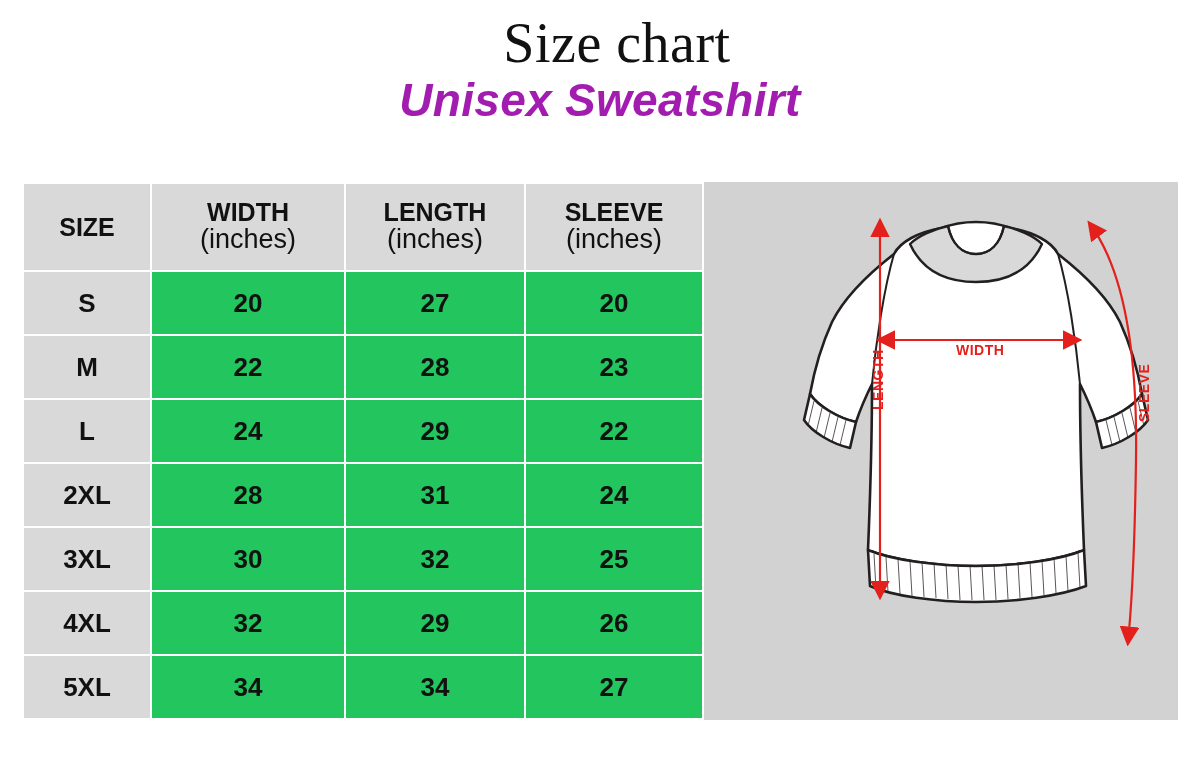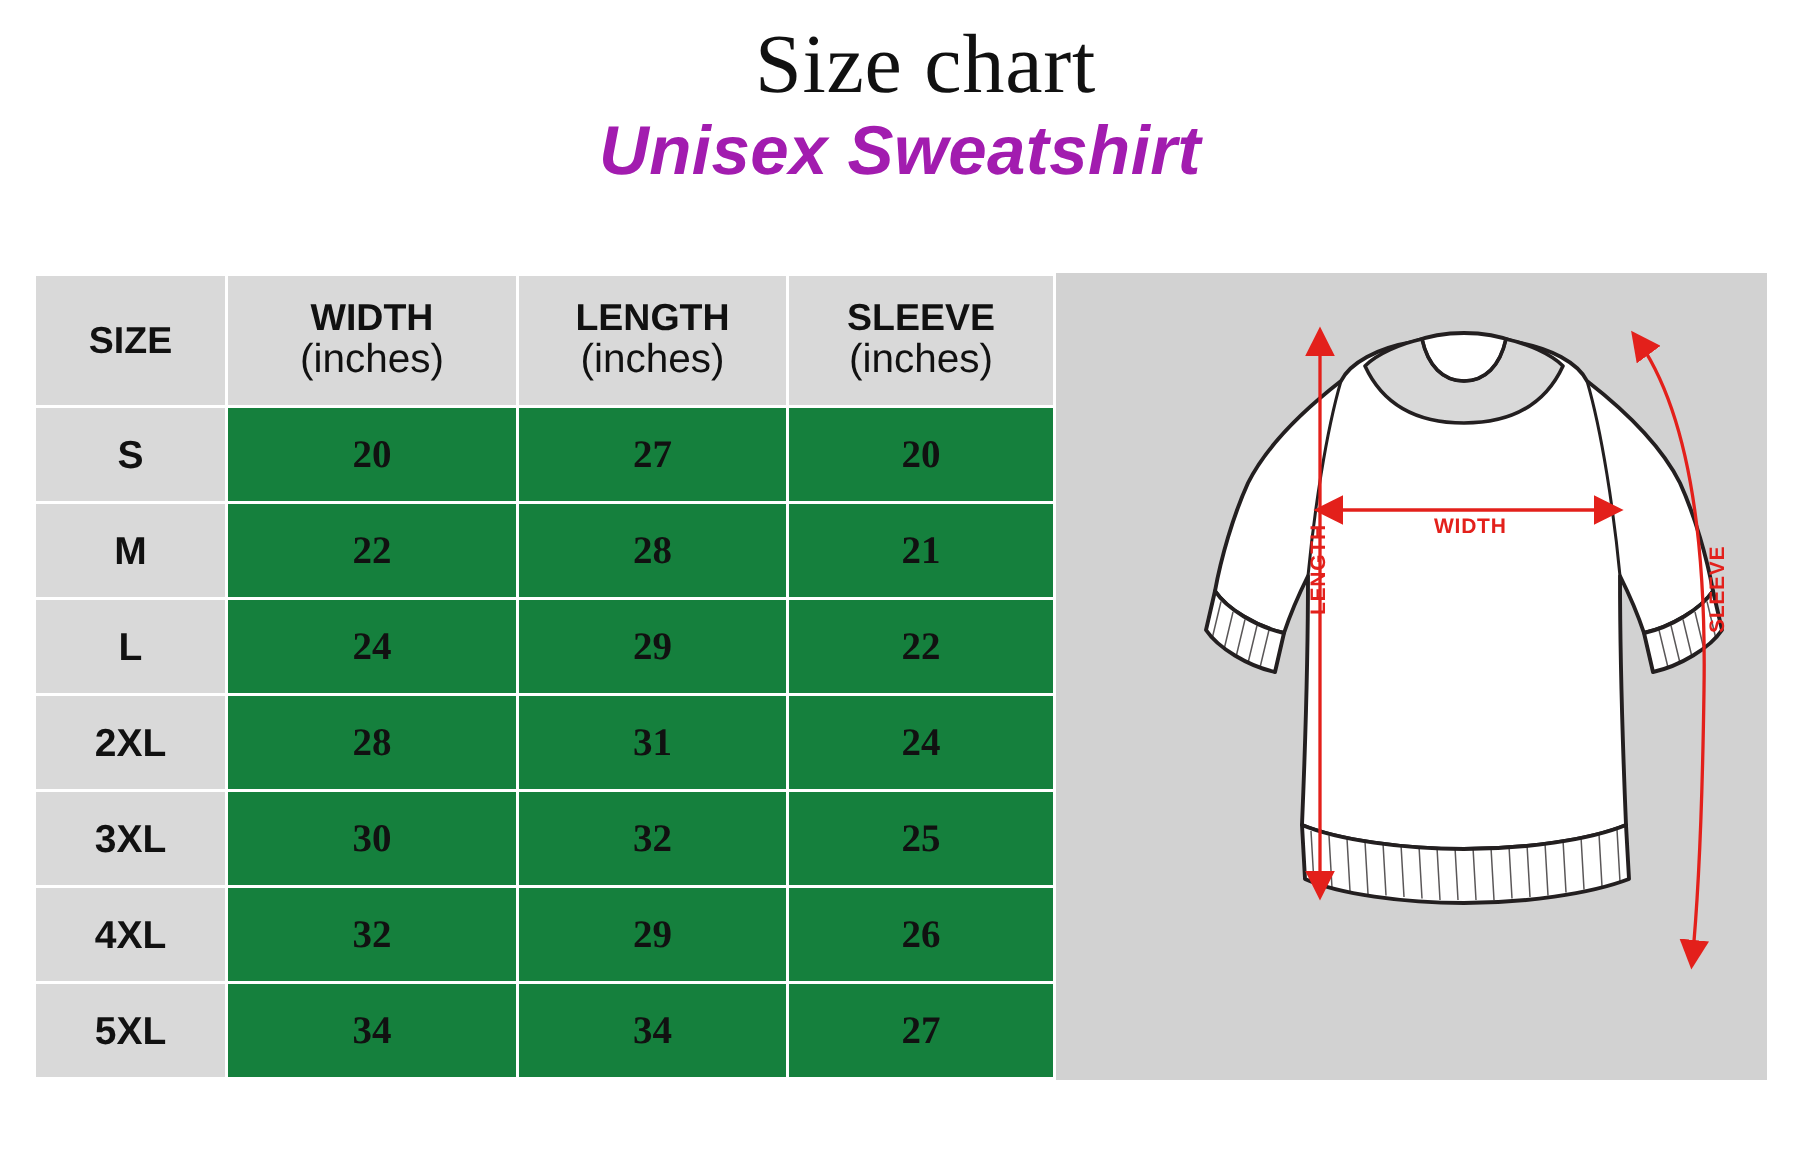--- a/index.html
+++ b/index.html
@@ -91,22 +91,21 @@
   tbody td {
     height: 57px;
     font-size: 26px;
     font-weight: bold;
     padding: 0;
   }
   tbody td.size-cell {
     background: #d9d9d9;
   }
   tbody td.val-cell {
-    background: #15803d;
-    font-family: Liberation Serif, serif;
+    background: #22c55e;
   }
 
   
   .illus-panel {
     width: 484px;
     height: 538px;
     background: #d2d2d2;
     position: relative;
   }
   .illus-panel svg {
@@ -170,21 +169,21 @@
         <tr>
           <td class="size-cell">S</td>
           <td class="val-cell">20</td>
           <td class="val-cell">27</td>
           <td class="val-cell">20</td>
         </tr>
         <tr>
           <td class="size-cell">M</td>
           <td class="val-cell">22</td>
           <td class="val-cell">28</td>
-          <td class="val-cell">21</td>
+          <td class="val-cell">23</td>
         </tr>
         <tr>
           <td class="size-cell">L</td>
           <td class="val-cell">24</td>
           <td class="val-cell">29</td>
           <td class="val-cell">22</td>
         </tr>
         <tr>
           <td class="size-cell">2XL</td>
           <td class="val-cell">28</td>

